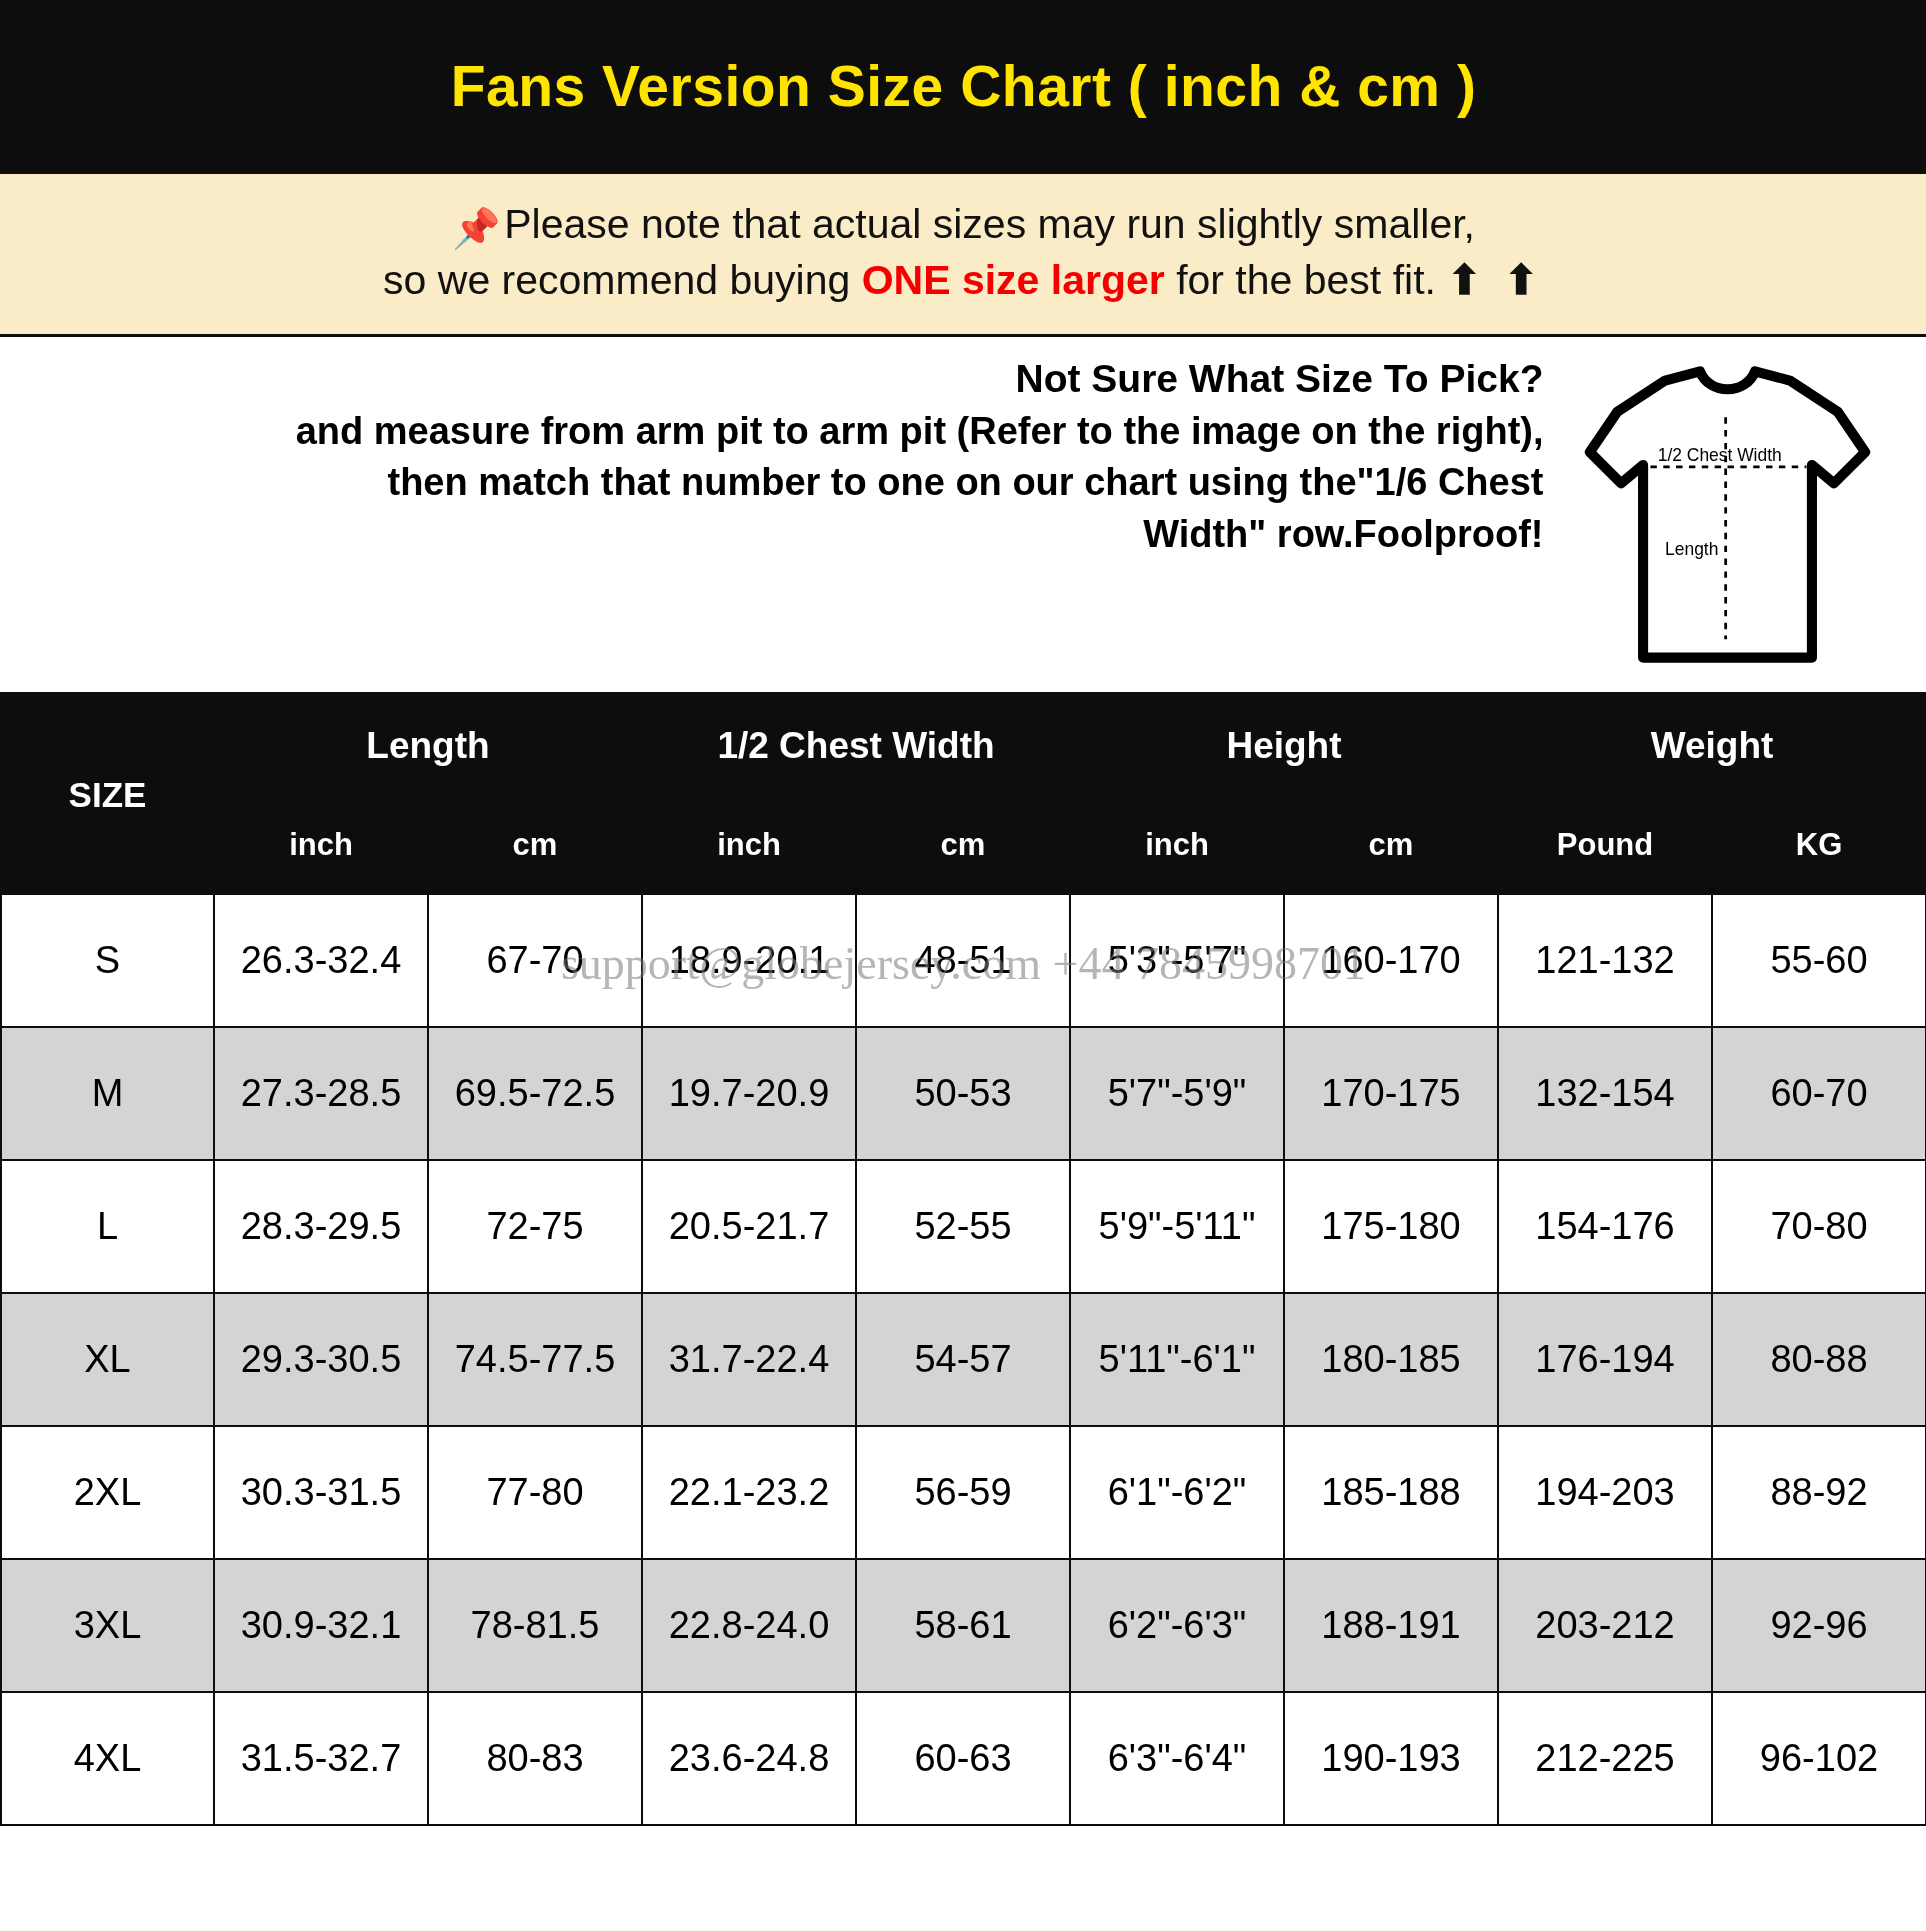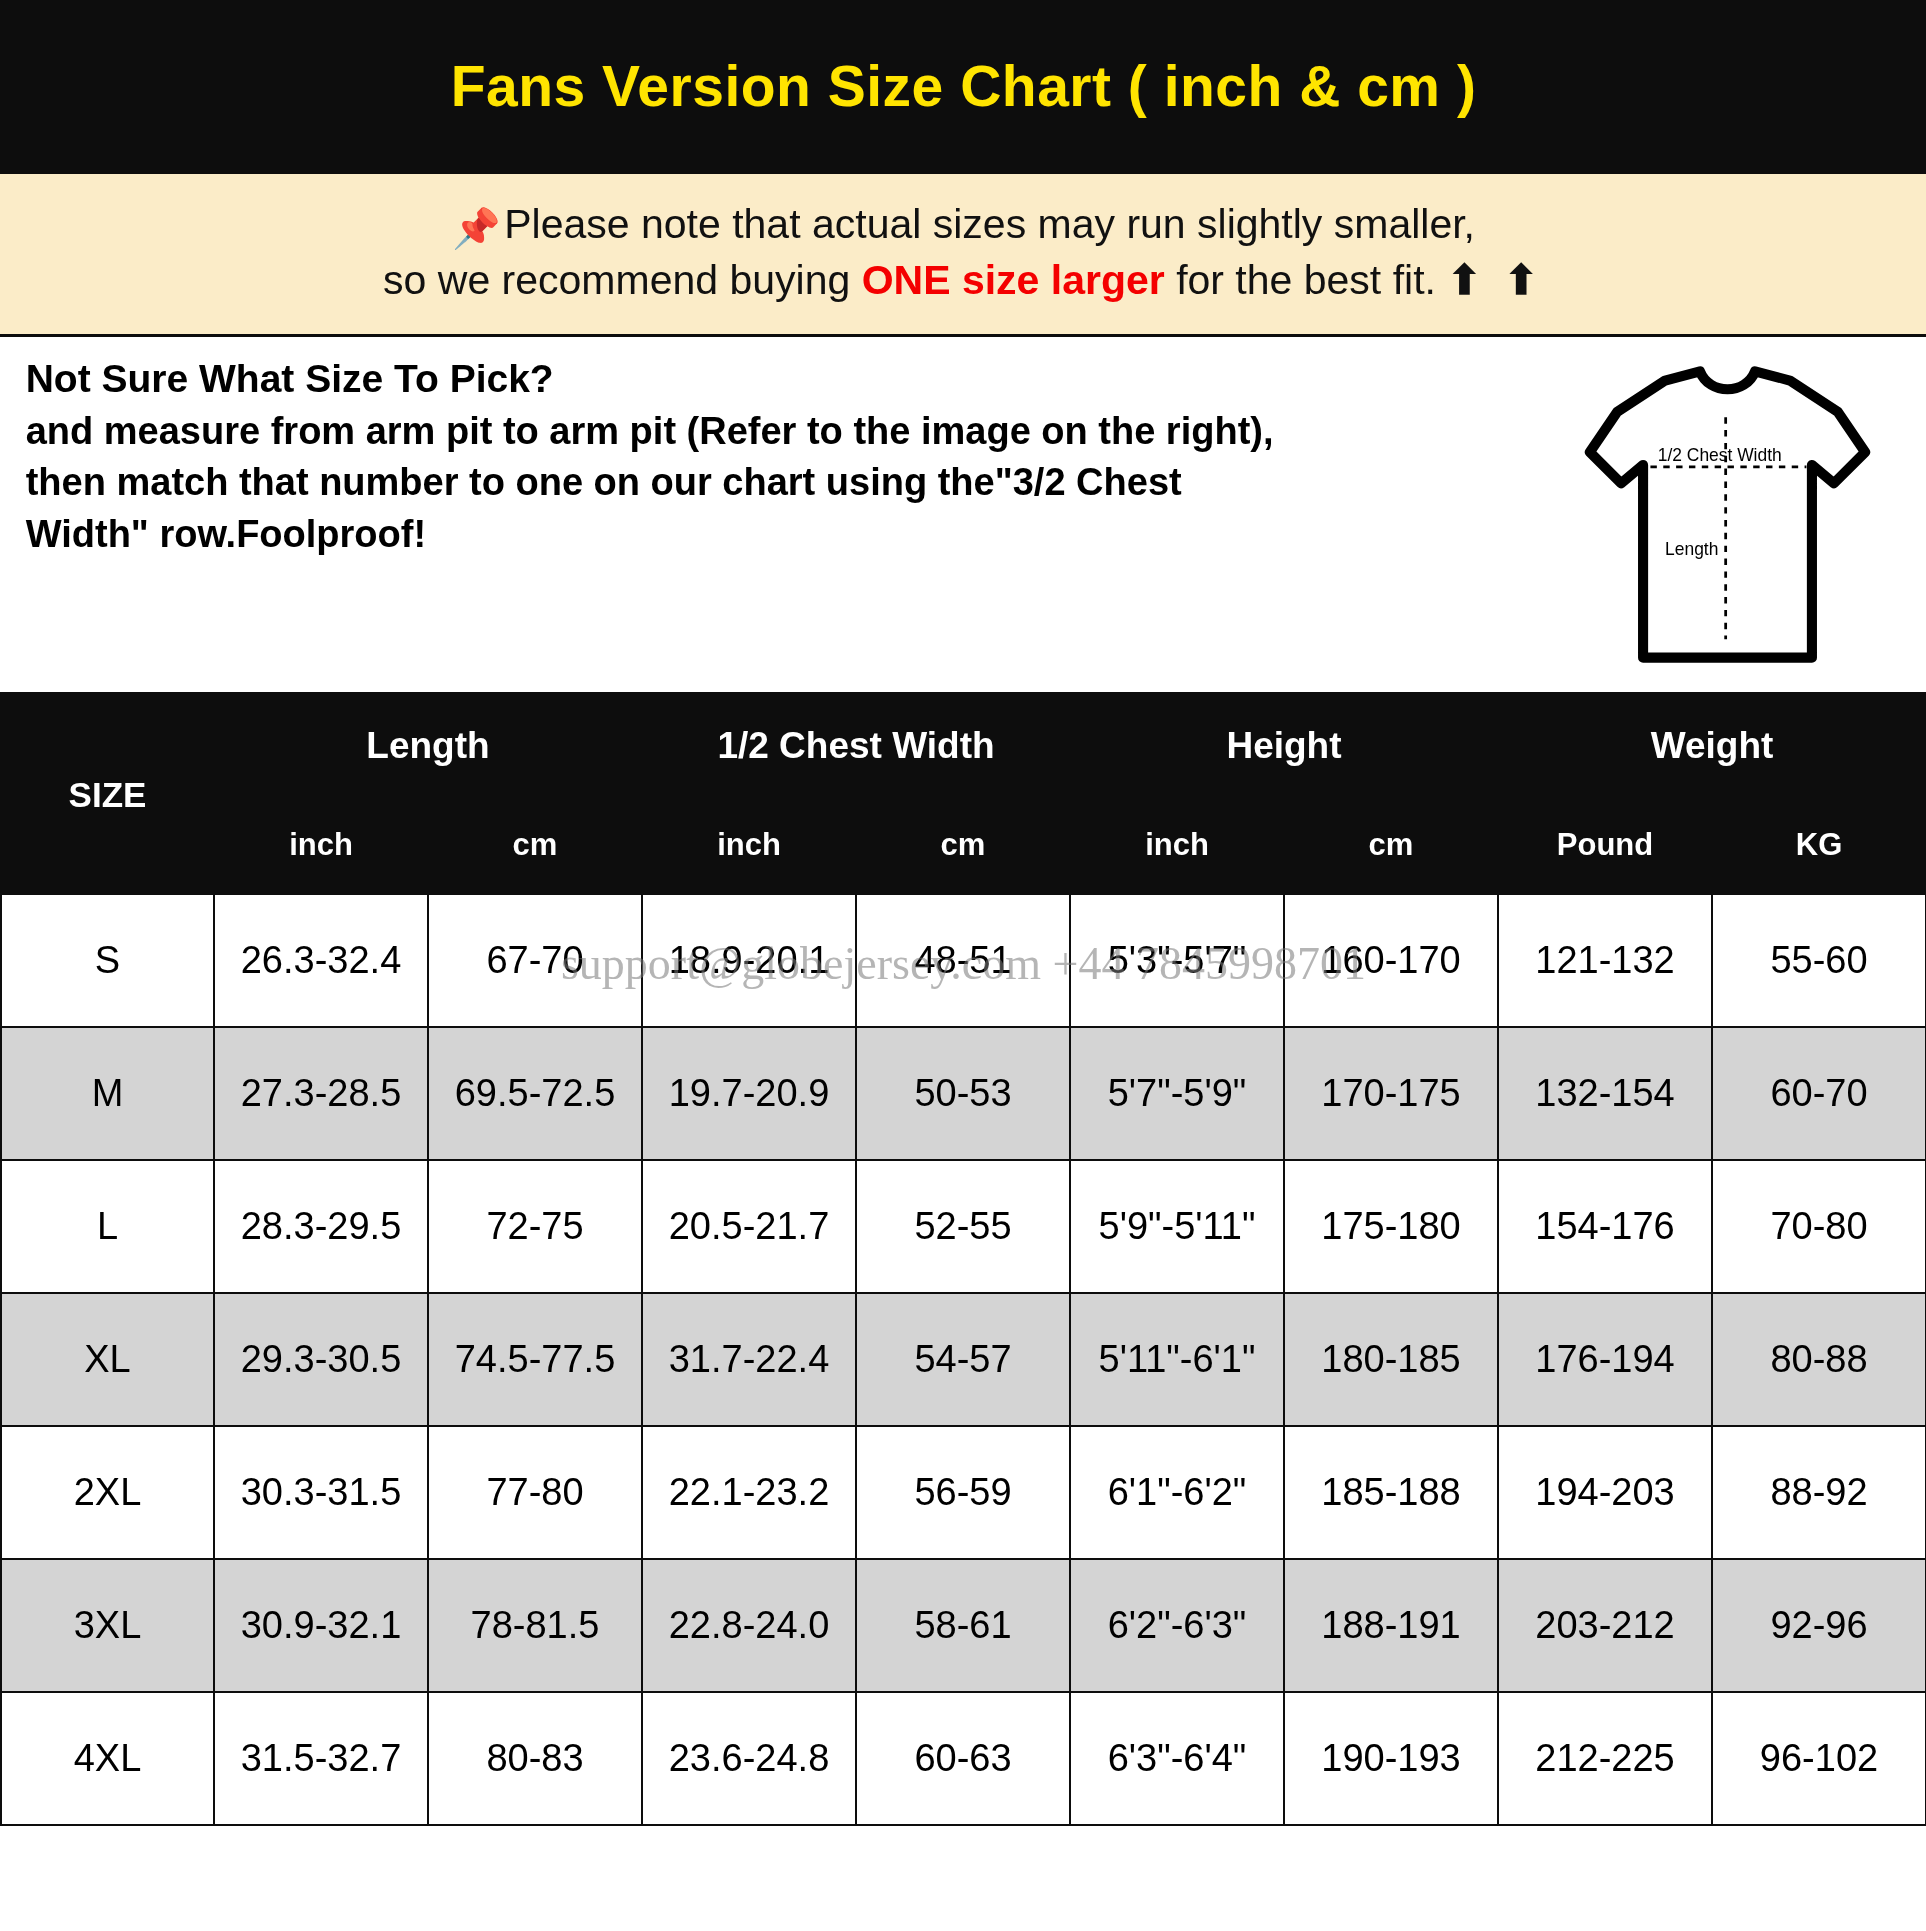--- a/index.html
+++ b/index.html
@@ -69,21 +69,21 @@
   .help-section {
     display: flex;
     align-items: flex-start;
     padding: 20px 16.5px 16.5px 16.5px;
     border-bottom: 3.7px solid #0d0d0d;
     min-height: 349px;
     box-sizing: border-box;
   }
   .help-text {
     flex: 1 1 auto;
-    text-align: left;
+    text-align: right;
     padding-left: 9.2px;
   }
   .help-title {
     font-size: 39px;
     font-weight: bold;
     margin-bottom: 5.5px;
   }
   .help-body {
     font-size: 38px;
     font-weight: bold;
@@ -164,21 +164,21 @@
     </div>
     <div class="note-line">
       <span>so we recommend buying </span><span class="emph-red">ONE size larger</span><span> for the best fit. </span><span class="arrows">⬆ ⬆</span>
     </div>
   </div>
 
   <div class="help-section">
     <div class="help-text">
       <div class="help-title">Not Sure What Size To Pick?</div>
       <div class="help-body">and measure from arm pit to arm pit (Refer to the image on the right),</div>
-      <div class="help-body">then match that number to one on our chart using the"3/2 Chest</div>
+      <div class="help-body">then match that number to one on our chart using the"1/6 Chest</div>
       <div class="help-body">Width" row.Foolproof!</div>
     </div>
     <div class="shirt-wrap">
       <svg width="331" height="312" viewBox="0 0 360 340">
         <path d="M112 18 L150 8 C160 34 200 34 210 8 L248 18 L300 52 L330 96 L296 130 L272 110 L272 320 L88 320 L88 110 L64 130 L30 96 L60 52 Z" fill="#ffffff" stroke="#000000" stroke-width="11" stroke-linejoin="round"></path>
         <line x1="178" y1="58" x2="178" y2="300" stroke="#000000" stroke-width="3" stroke-dasharray="7,7"></line>
         <line x1="96" y1="112" x2="266" y2="112" stroke="#000000" stroke-width="3" stroke-dasharray="7,7"></line>
         <text x="104" y="106" font-family="Liberation Sans, sans-serif" font-size="19" fill="#000000">1/2 Chest Width</text>
         <text x="112" y="208" font-family="Liberation Sans, sans-serif" font-size="19" fill="#000000">Length</text>
       </svg>

